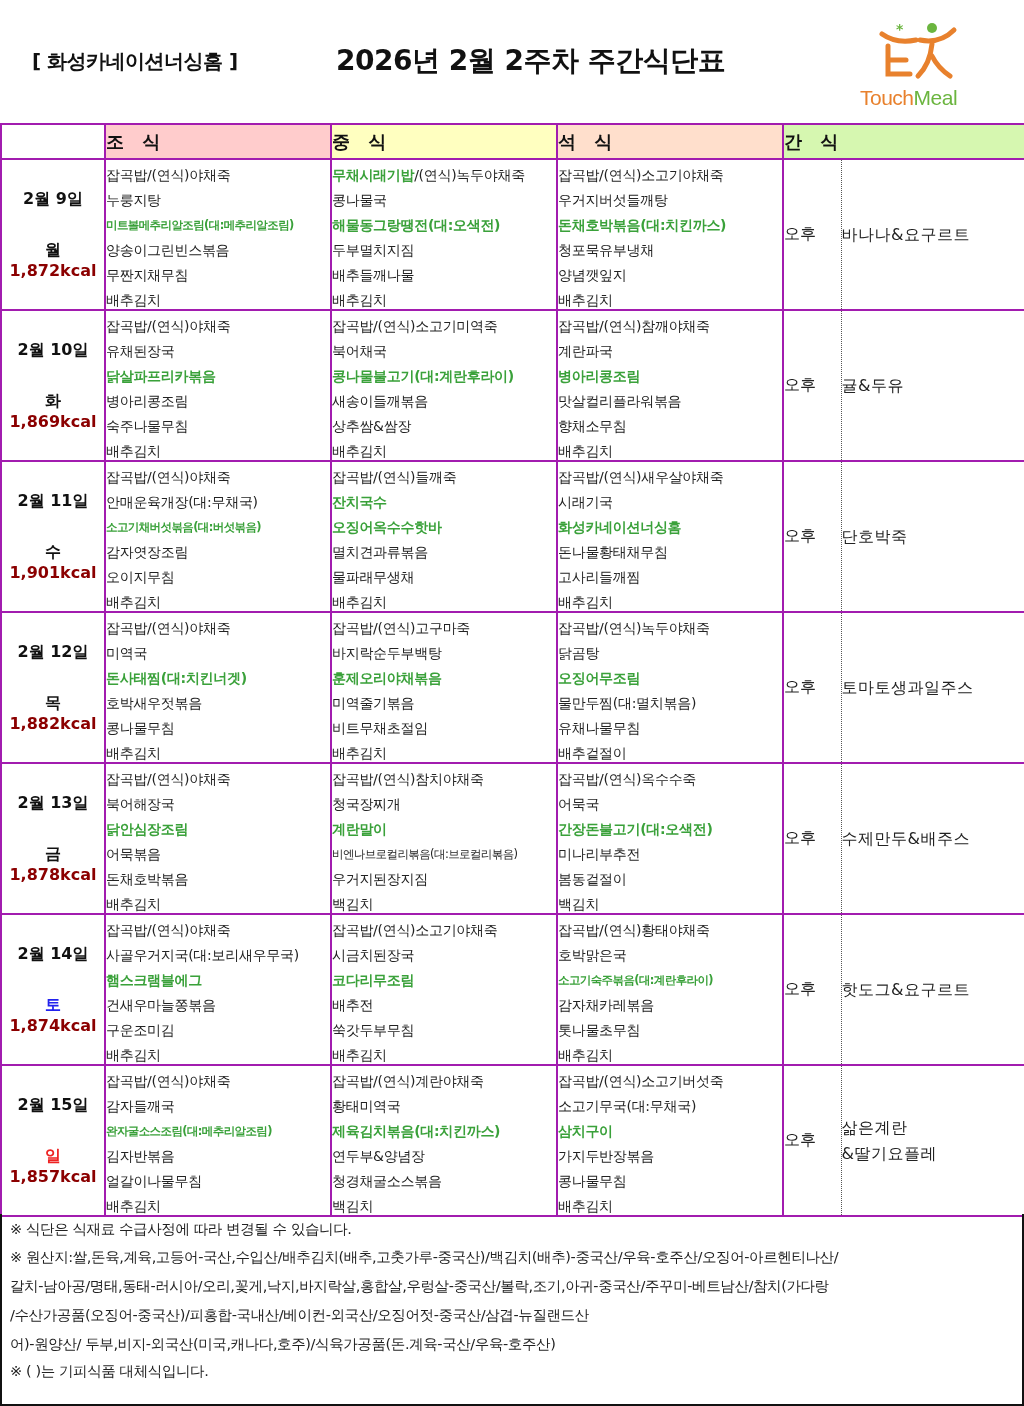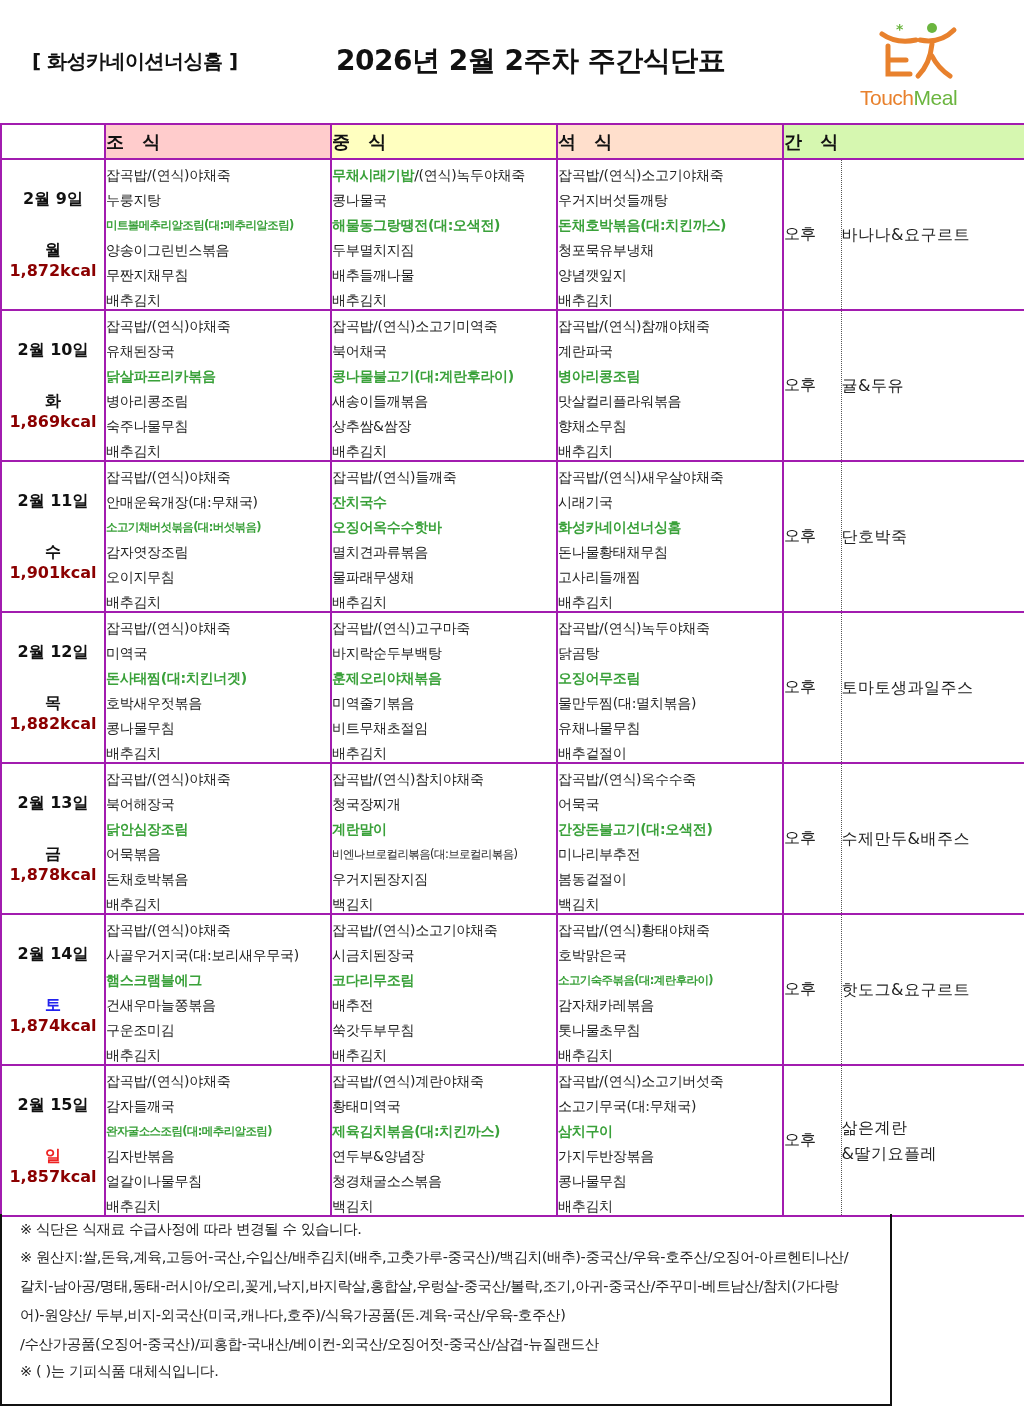--- a/index.html
+++ b/index.html
@@ -35,21 +35,21 @@
   td.meal { padding: 0; border-radius: 22px; }
   .meal-list { display: flex; flex-direction: column; justify-content: space-around; height: 147px; padding: 2px 0; }
   .item { font-size: 14px; line-height: 25px; color: #222; white-space: nowrap; letter-spacing: -0.3px; }
   .item.small { font-size: 11.5px; letter-spacing: -0.6px; }
   .item.green, .seg.green { color: #3aa13a; font-weight: bold; }
   .seg { }
 
   td.snack-time { border-right: 1px dotted #555 !important; font-size: 16px; color: #222; }
   td.snack-item { border-left: 1px dotted #555 !important; font-size: 16px; color: #222; line-height: 26px; letter-spacing: 0.5px; }
 
-  .notes { position: absolute; left: 0; top: 1214px; width: 892px; height: 192px; border: 2px solid #111; border-top: none; padding: 2px 18px; }
+  .notes { position: absolute; left: 0; top: 1214px; width: 1024px; height: 192px; border: 2px solid #111; border-top: none; padding: 2px 8px; }
   .note { font-size: 14.5px; color: #222; line-height: 26px; letter-spacing: -0.4px; }
   .note.origin { line-height: 27px; margin-top: 2px; }
 </style>
 </head>
 <body>
 
 <div class="header">
   <div class="facility">[ 화성카네이션너싱홈 ]</div>
   <div class="title">2026년 2월 2주차 주간식단표</div>
   <div class="logo">
@@ -383,16 +383,16 @@
         <div>&amp;딸기요플레</div>
       </td>
     </tr>
   </tbody>
 </table>
 
 <div class="notes">
   <div class="note">※ 식단은 식재료 수급사정에 따라 변경될 수 있습니다.</div>
   <div class="note origin">※ 원산지:쌀,돈육,계육,고등어-국산,수입산/배추김치(배추,고춧가루-중국산)/백김치(배추)-중국산/우육-호주산/오징어-아르헨티나산/</div>
   <div class="note origin">갈치-남아공/명태,동태-러시아/오리,꽃게,낙지,바지락살,홍합살,우렁살-중국산/볼락,조기,아귀-중국산/주꾸미-베트남산/참치(가다랑</div>
+  <div class="note origin">/수산가공품(오징어-중국산)/피홍합-국내산/베이컨-외국산/오징어젓-중국산/삼겹-뉴질랜드산</div>
   <div class="note origin">어)-원양산/ 두부,비지-외국산(미국,캐나다,호주)/식육가공품(돈.계육-국산/우육-호주산)</div>
-  <div class="note origin">/수산가공품(오징어-중국산)/피홍합-국내산/베이컨-외국산/오징어젓-중국산/삼겹-뉴질랜드산</div>
   <div class="note">※ ( )는 기피식품 대체식입니다.</div>
 </div>
 
 </body></html>

